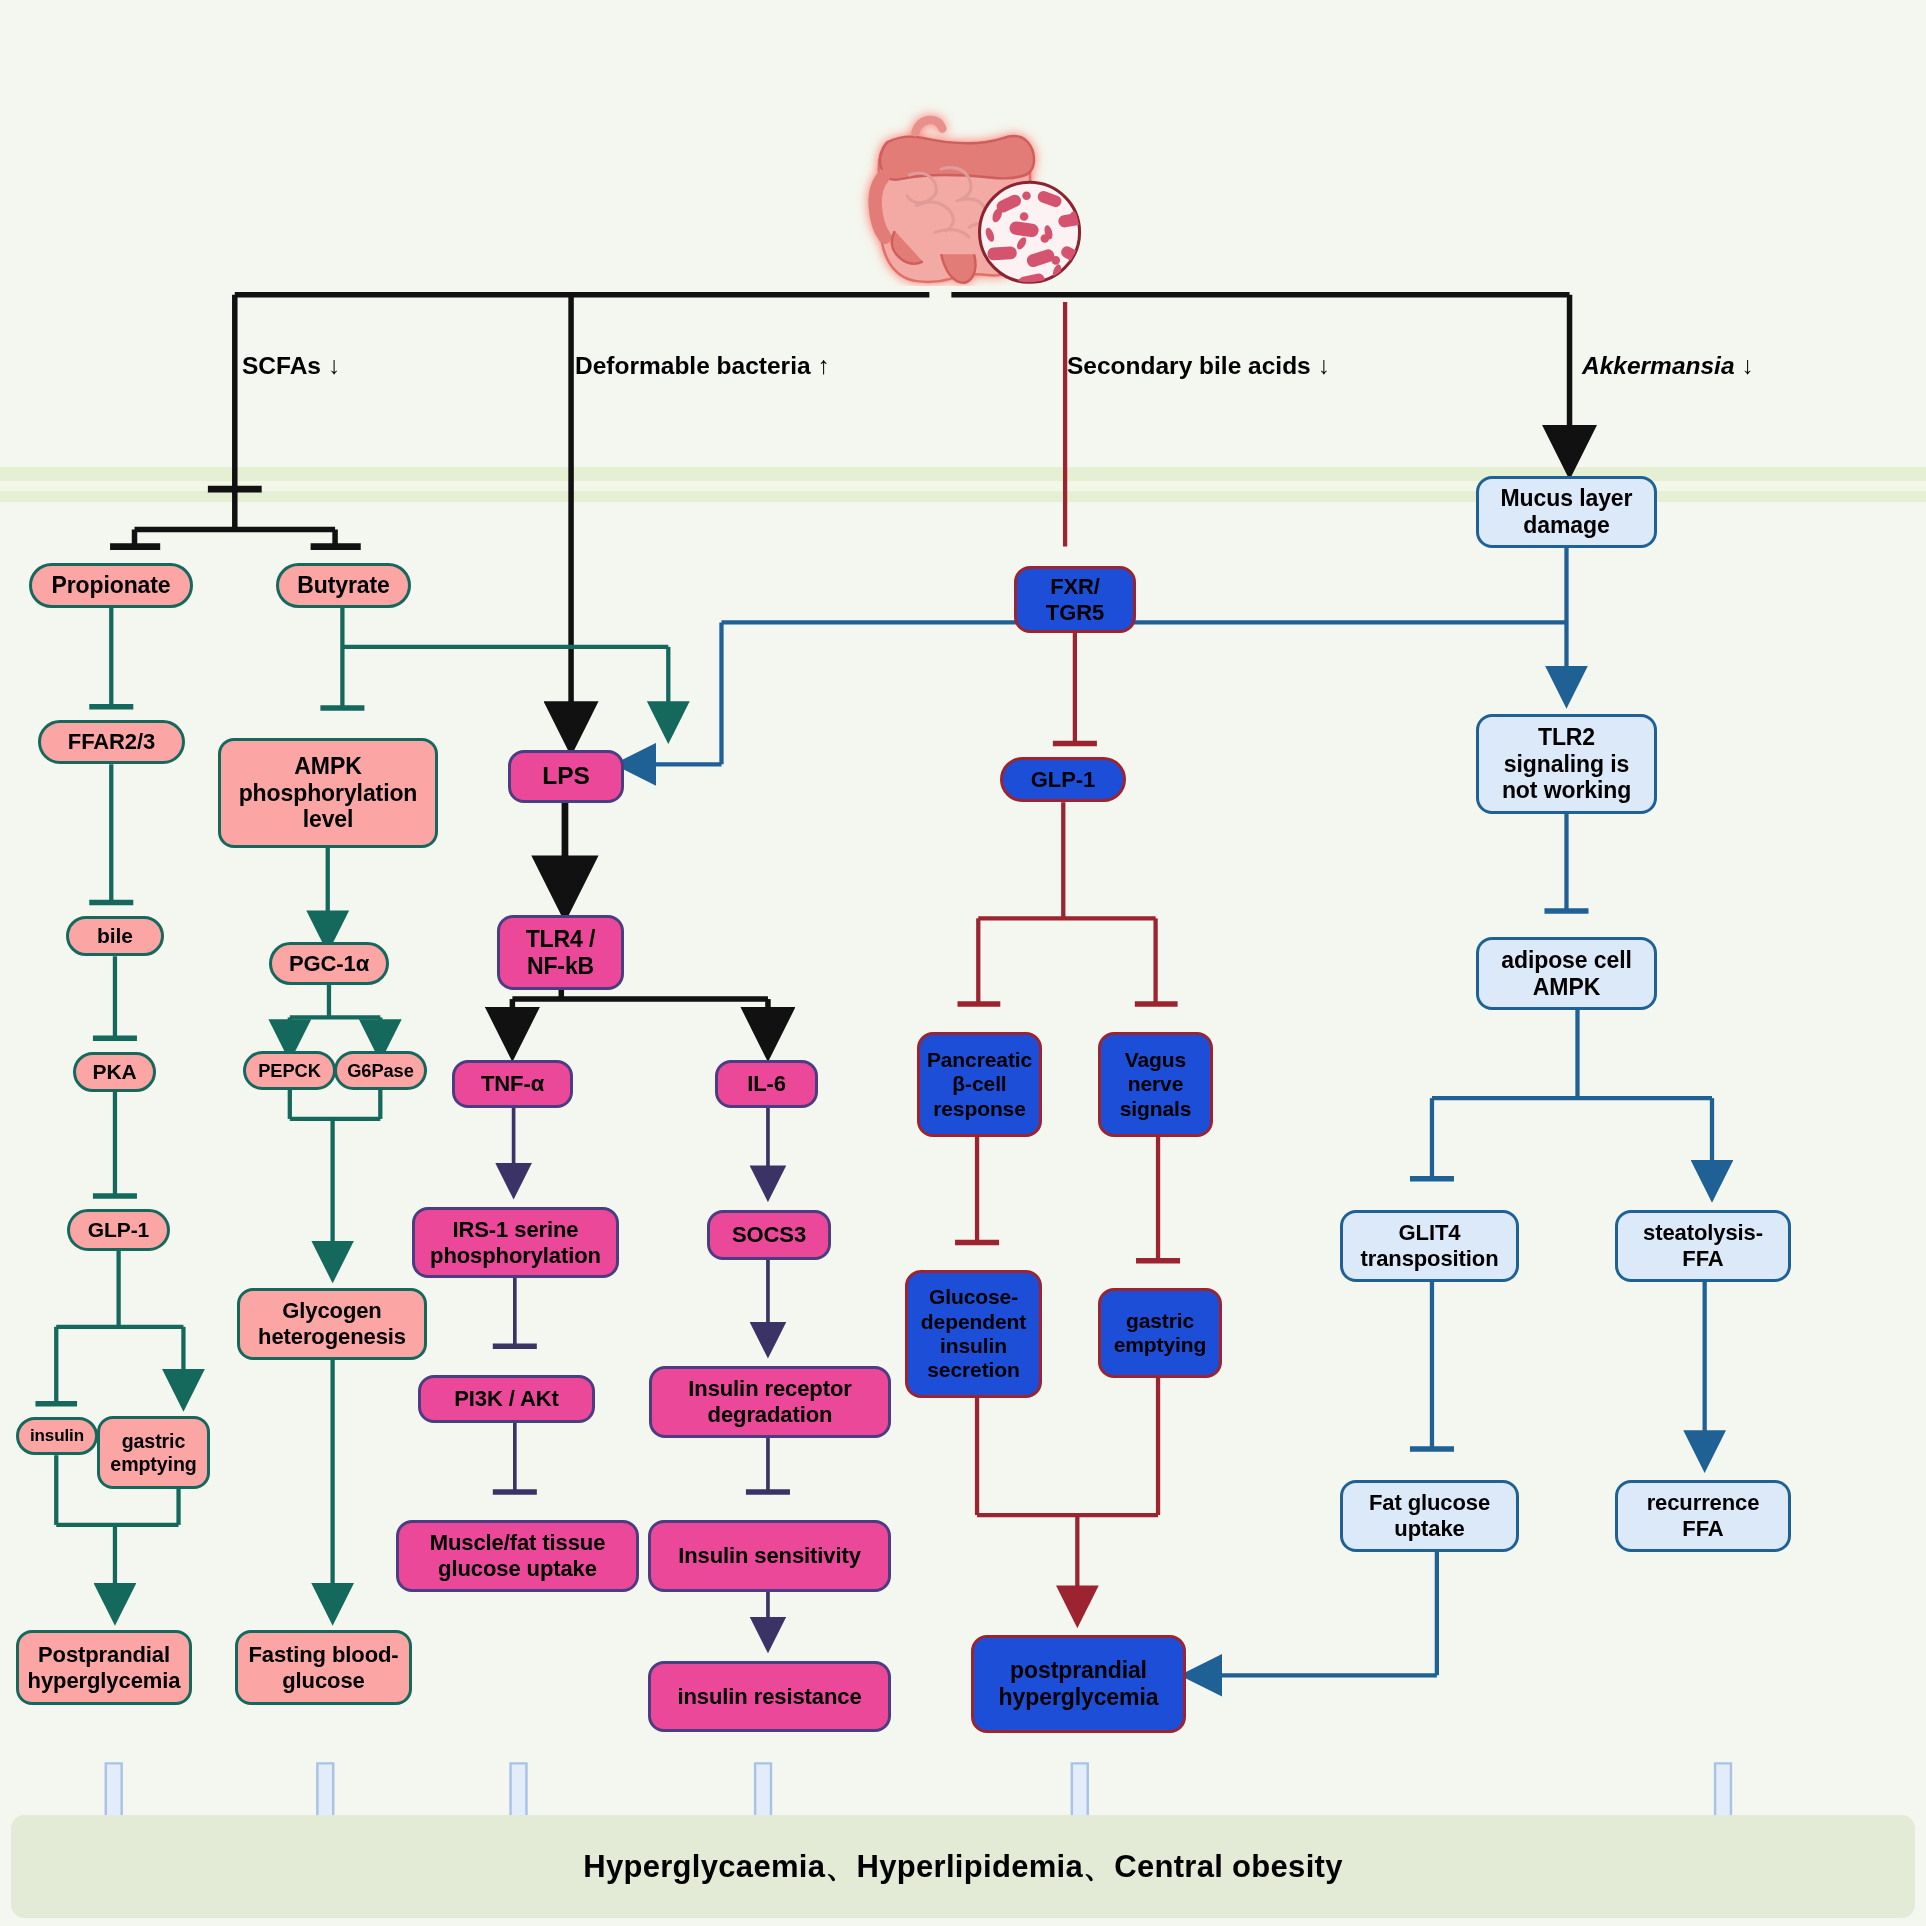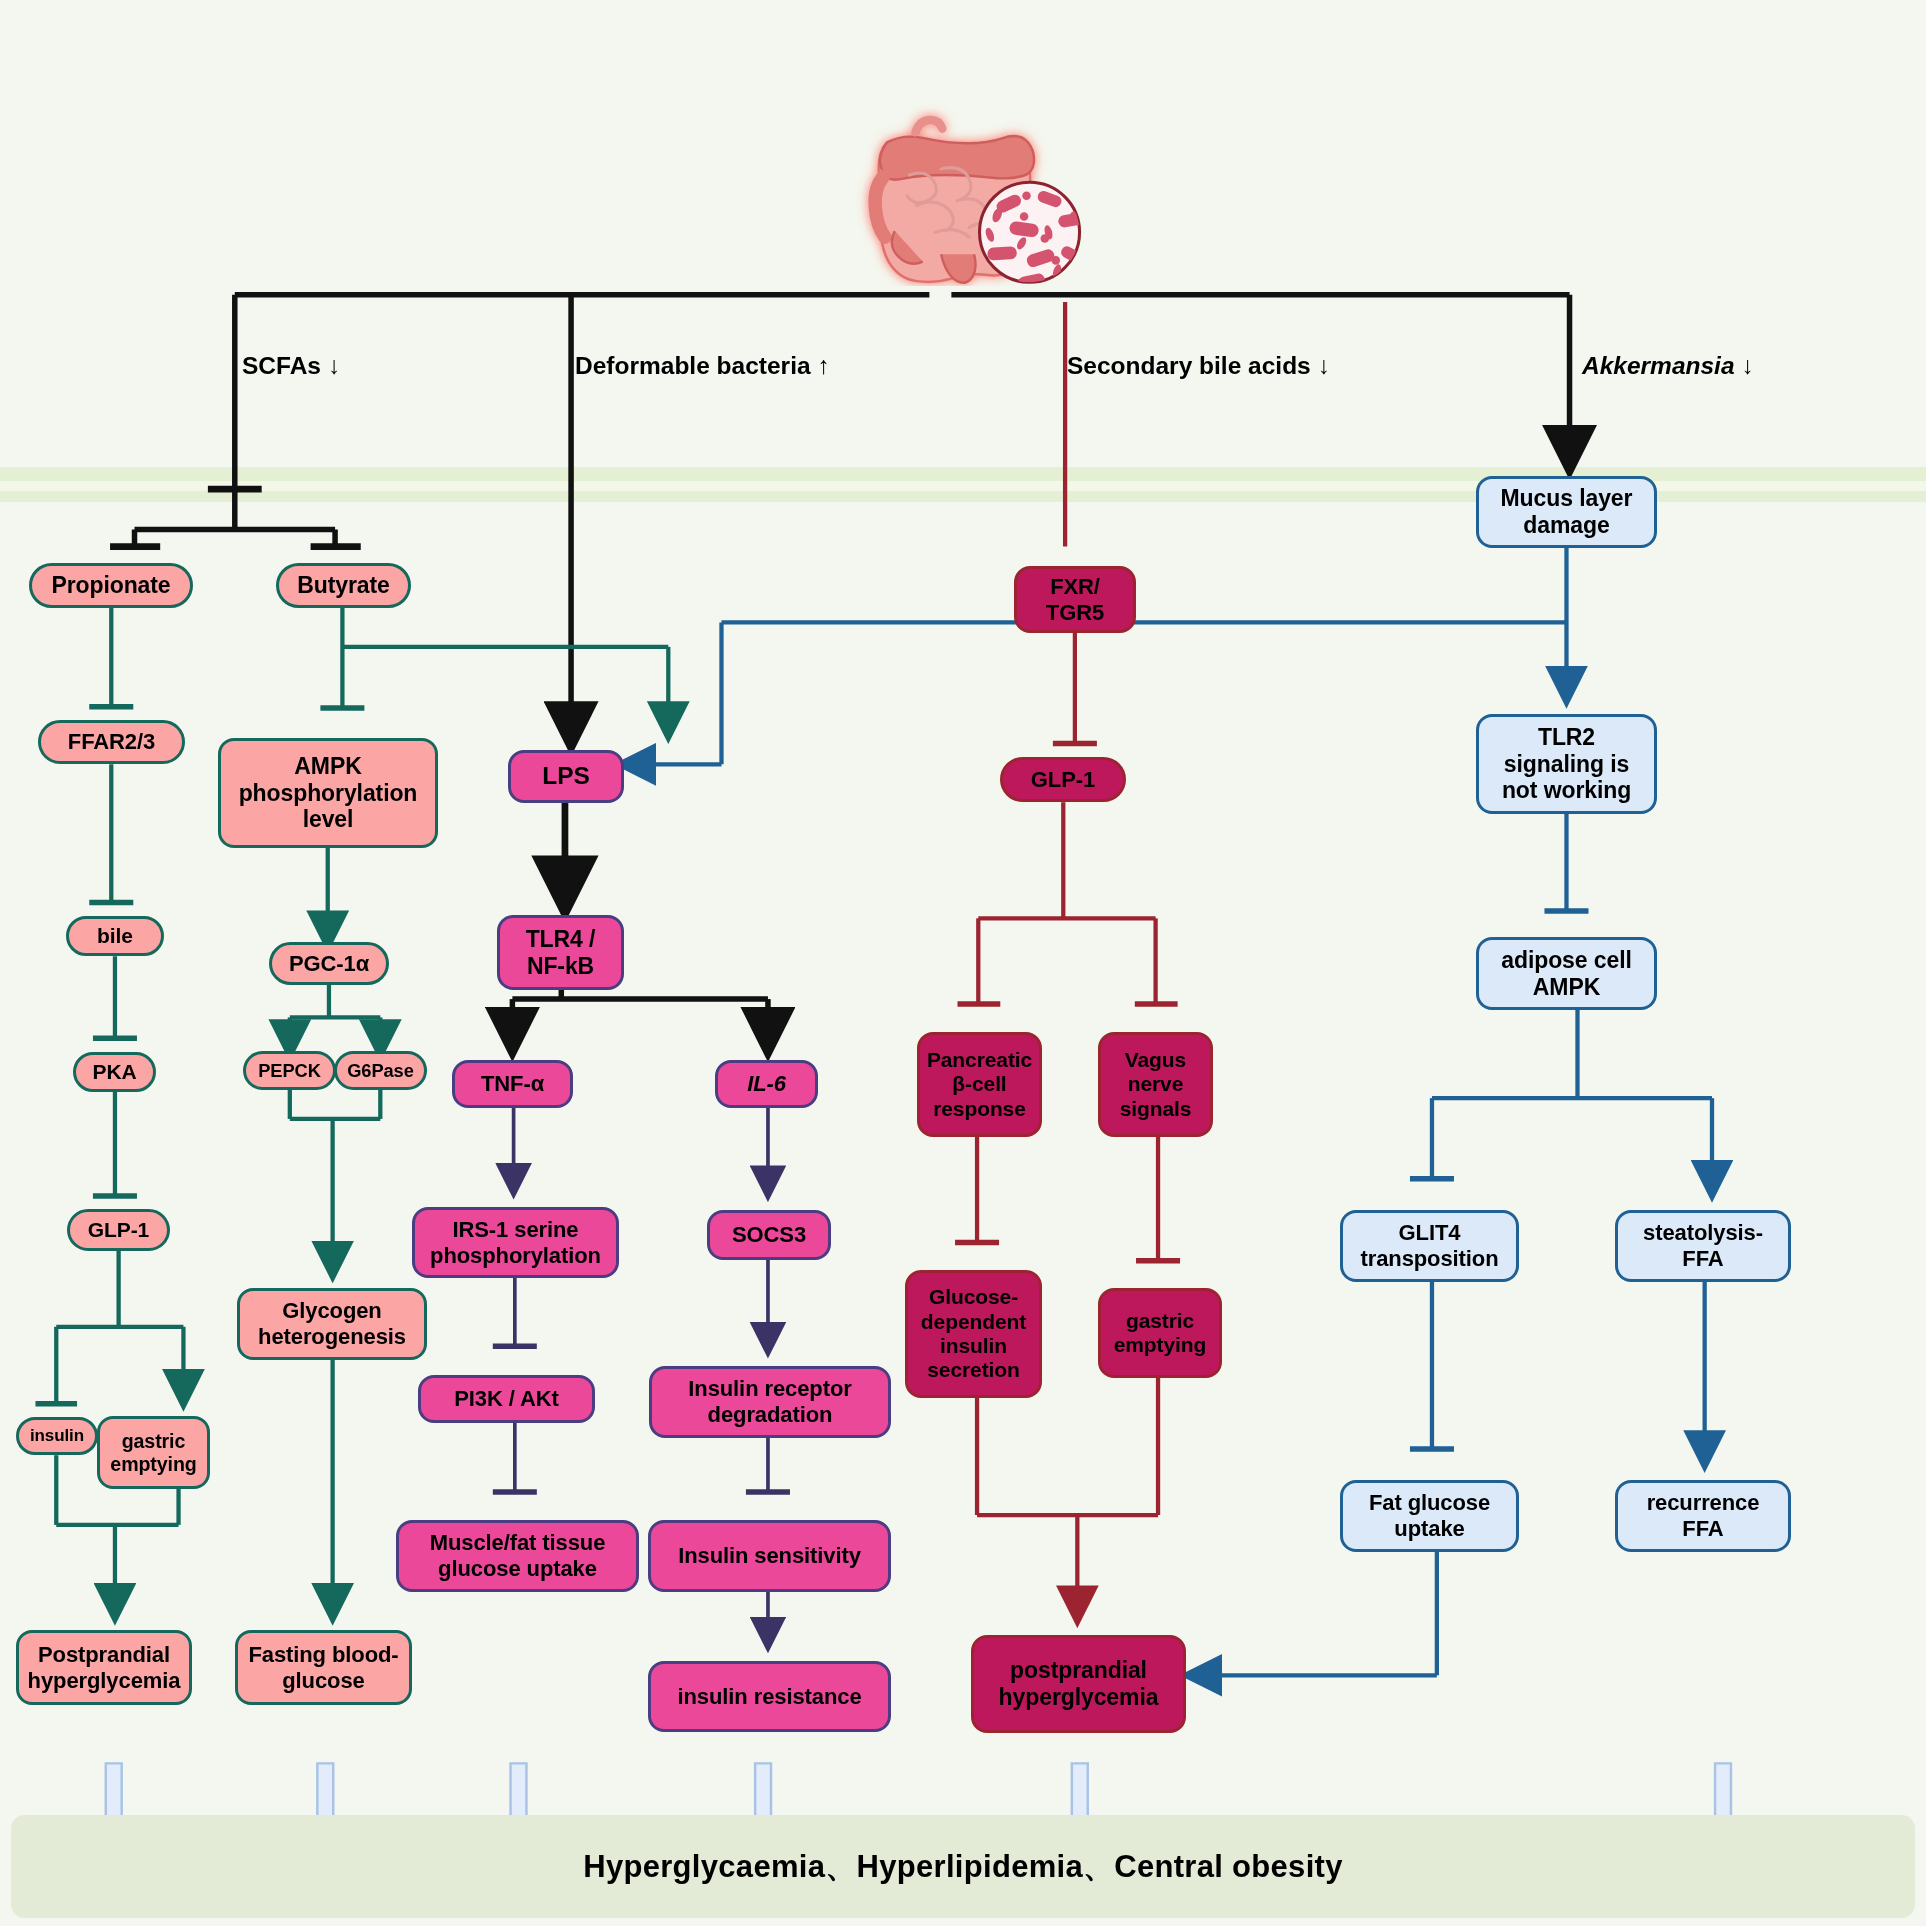--- a/index.html
+++ b/index.html
@@ -27,21 +27,21 @@
     box-sizing:border-box;
     display:flex;align-items:center;justify-content:center;
     text-align:center;
     font-weight:bold;
     line-height:1.16;
     padding:3.7px 6.1px;
     letter-spacing:-0.1px;
   }
   .green{background:#fca5a5;border:3.1px solid #14685c;color:#000;}
   .purple{background:#ec4899;border:3.1px solid #4a3d82;color:#000;}
-  .red{background:#be185d;border:3.1px solid #9c2430;color:#000;}
+  .red{background:#1d4ed8;border:3.1px solid #9c2430;color:#000;}
   .blue{background:#dbe9f9;border:3.1px solid #1f6195;color:#000;}
 
   .pill{border-radius:611px;}
   .rrect{border-radius:16px;margin-top:16px;}
 
   
   .flowlabel{
     position:absolute;
     font-weight:bold;
     color:#000;
@@ -327,21 +327,21 @@
       </div>
       <div class="node purple rrect" style="left: 508px; top: 734px; width: 116px; height: 53px; font-size: 24.5px;">
         <span>LPS</span>
       </div>
       <div class="node purple rrect" style="left: 497px; top: 899px; width: 127px; height: 75px; font-size: 23px;">
         <span>TLR4 /<br>NF-kB</span>
       </div>
       <div class="node purple rrect" style="left: 452px; top: 1044px; width: 121px; height: 48px; font-size: 22px;">
         <span>TNF-α</span>
       </div>
-      <div class="node purple rrect" style="left: 715px; top: 1044px; width: 103px; height: 48px; font-size: 22px; font-style: italic;">
+      <div class="node purple rrect" style="left: 715px; top: 1044px; width: 103px; height: 48px; font-size: 22px;">
         <span>IL-6</span>
       </div>
       <div class="node purple rrect" style="left: 412px; top: 1191px; width: 207px; height: 71px; font-size: 22px;">
         <span>IRS-1 serine<br>phosphorylation</span>
       </div>
       <div class="node purple rrect" style="left: 707px; top: 1194px; width: 124px; height: 50px; font-size: 22px;">
         <span>SOCS3</span>
       </div>
       <div class="node purple rrect" style="left: 418px; top: 1359px; width: 177px; height: 48px; font-size: 22px;">
         <span>PI3K / AKt</span>

